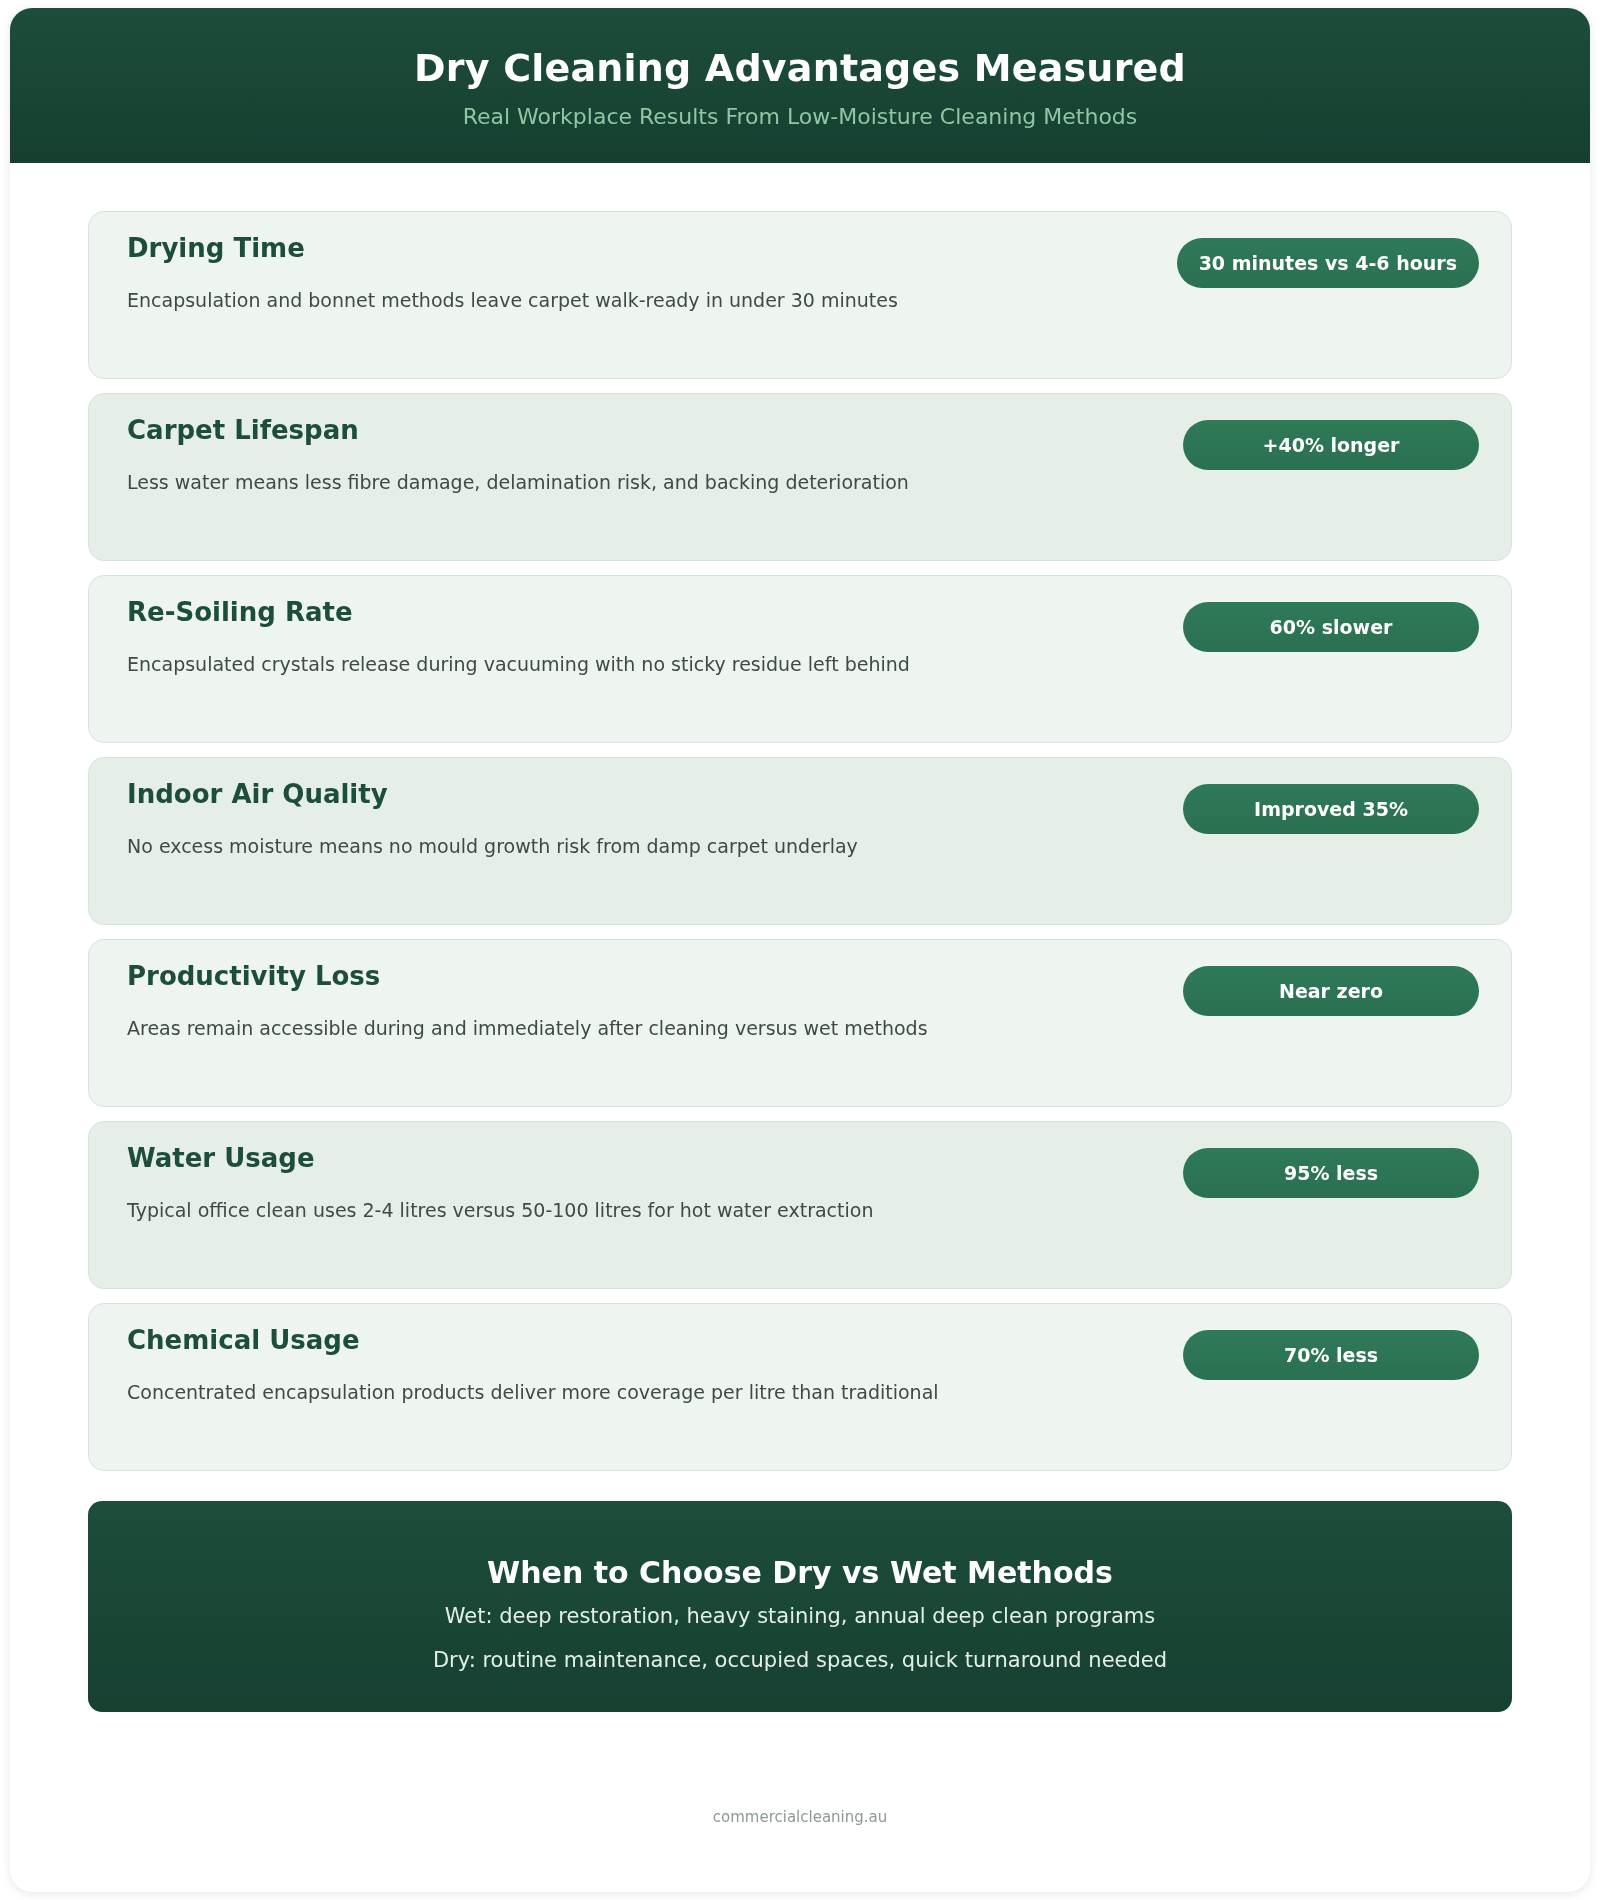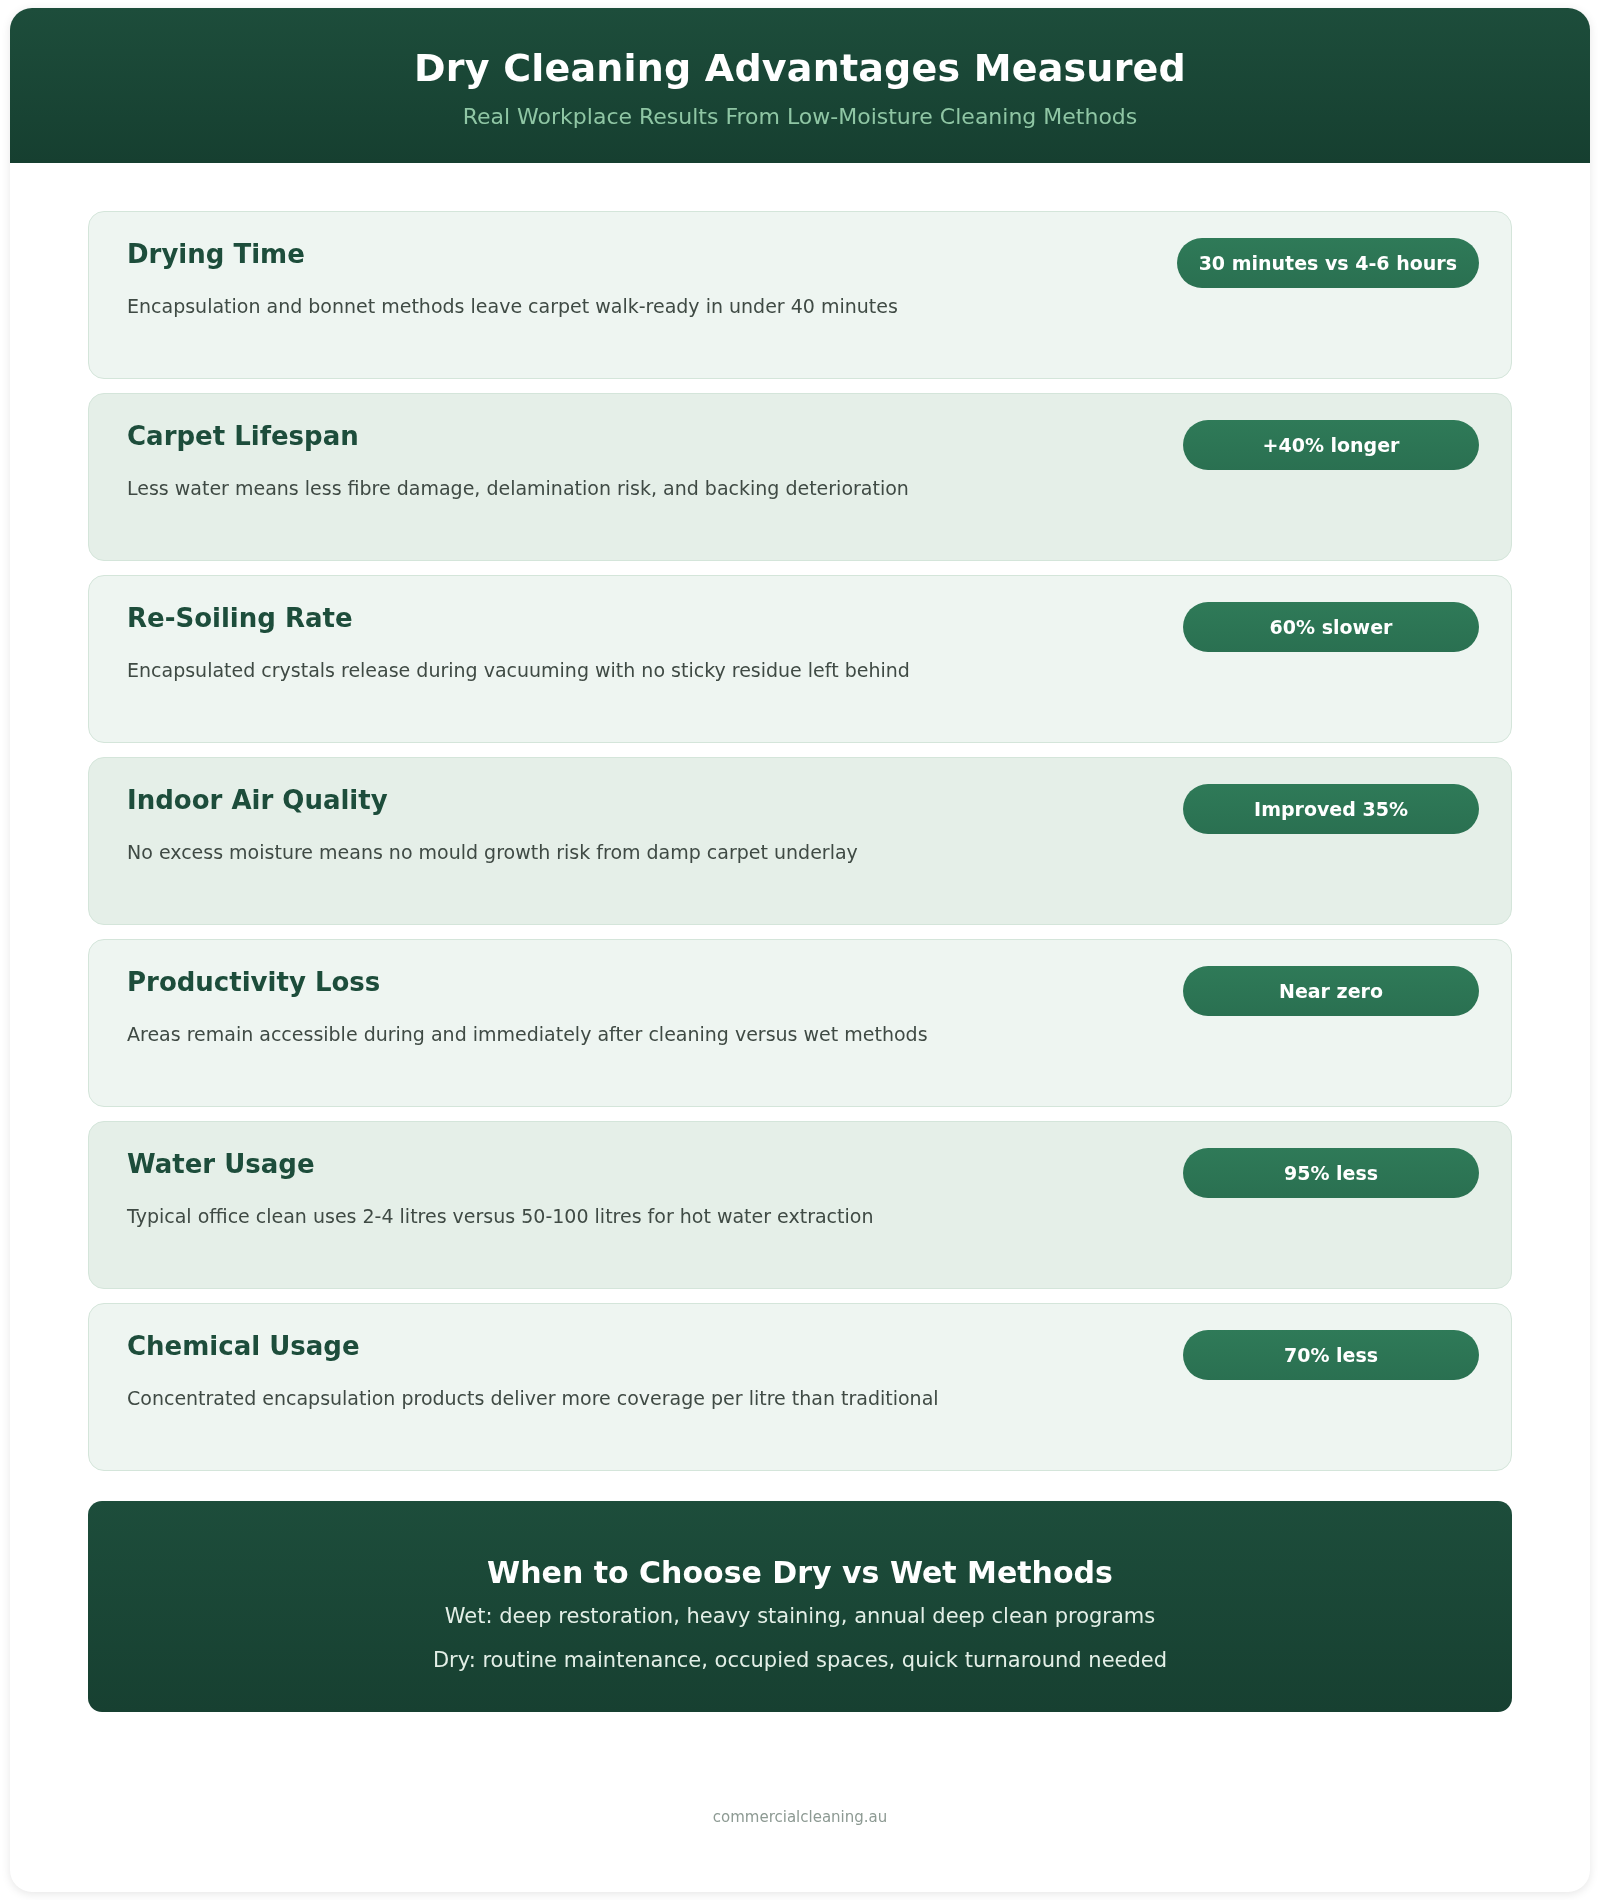--- a/index.html
+++ b/index.html
@@ -52,21 +52,21 @@
     font-weight: normal;
   }
   .content {
     padding: 48px 78px 0 78px;
   }
   .row {
     position: relative;
     border: 1px solid #d4e5da;
     border-radius: 16px;
     margin-bottom: 14px;
-    padding: 26px 32px 36px 38px;
+    padding: 20px 32px 36px 38px;
     box-sizing: border-box;
     min-height: 168px;
   }
   .row.odd {
     background: #eef5f1;
   }
   .row.even {
     background: #e5efe8;
   }
   .row-title {
@@ -134,21 +134,21 @@
 
     <div class="header">
       <h1>Dry Cleaning Advantages Measured</h1>
       <div class="subtitle">Real Workplace Results From Low-Moisture Cleaning Methods</div>
     </div>
 
     <div class="content">
 
       <div class="row odd">
         <div class="row-title">Drying Time</div>
-        <div class="row-desc">Encapsulation and bonnet methods leave carpet walk-ready in under 40 minutes</div>
+        <div class="row-desc">Encapsulation and bonnet methods leave carpet walk-ready in under 30 minutes</div>
         <div class="pill">30 minutes vs 4-6 hours</div>
       </div>
 
       <div class="row even">
         <div class="row-title">Carpet Lifespan</div>
         <div class="row-desc">Less water means less fibre damage, delamination risk, and backing deterioration</div>
         <div class="pill">+40% longer</div>
       </div>
 
       <div class="row odd">

